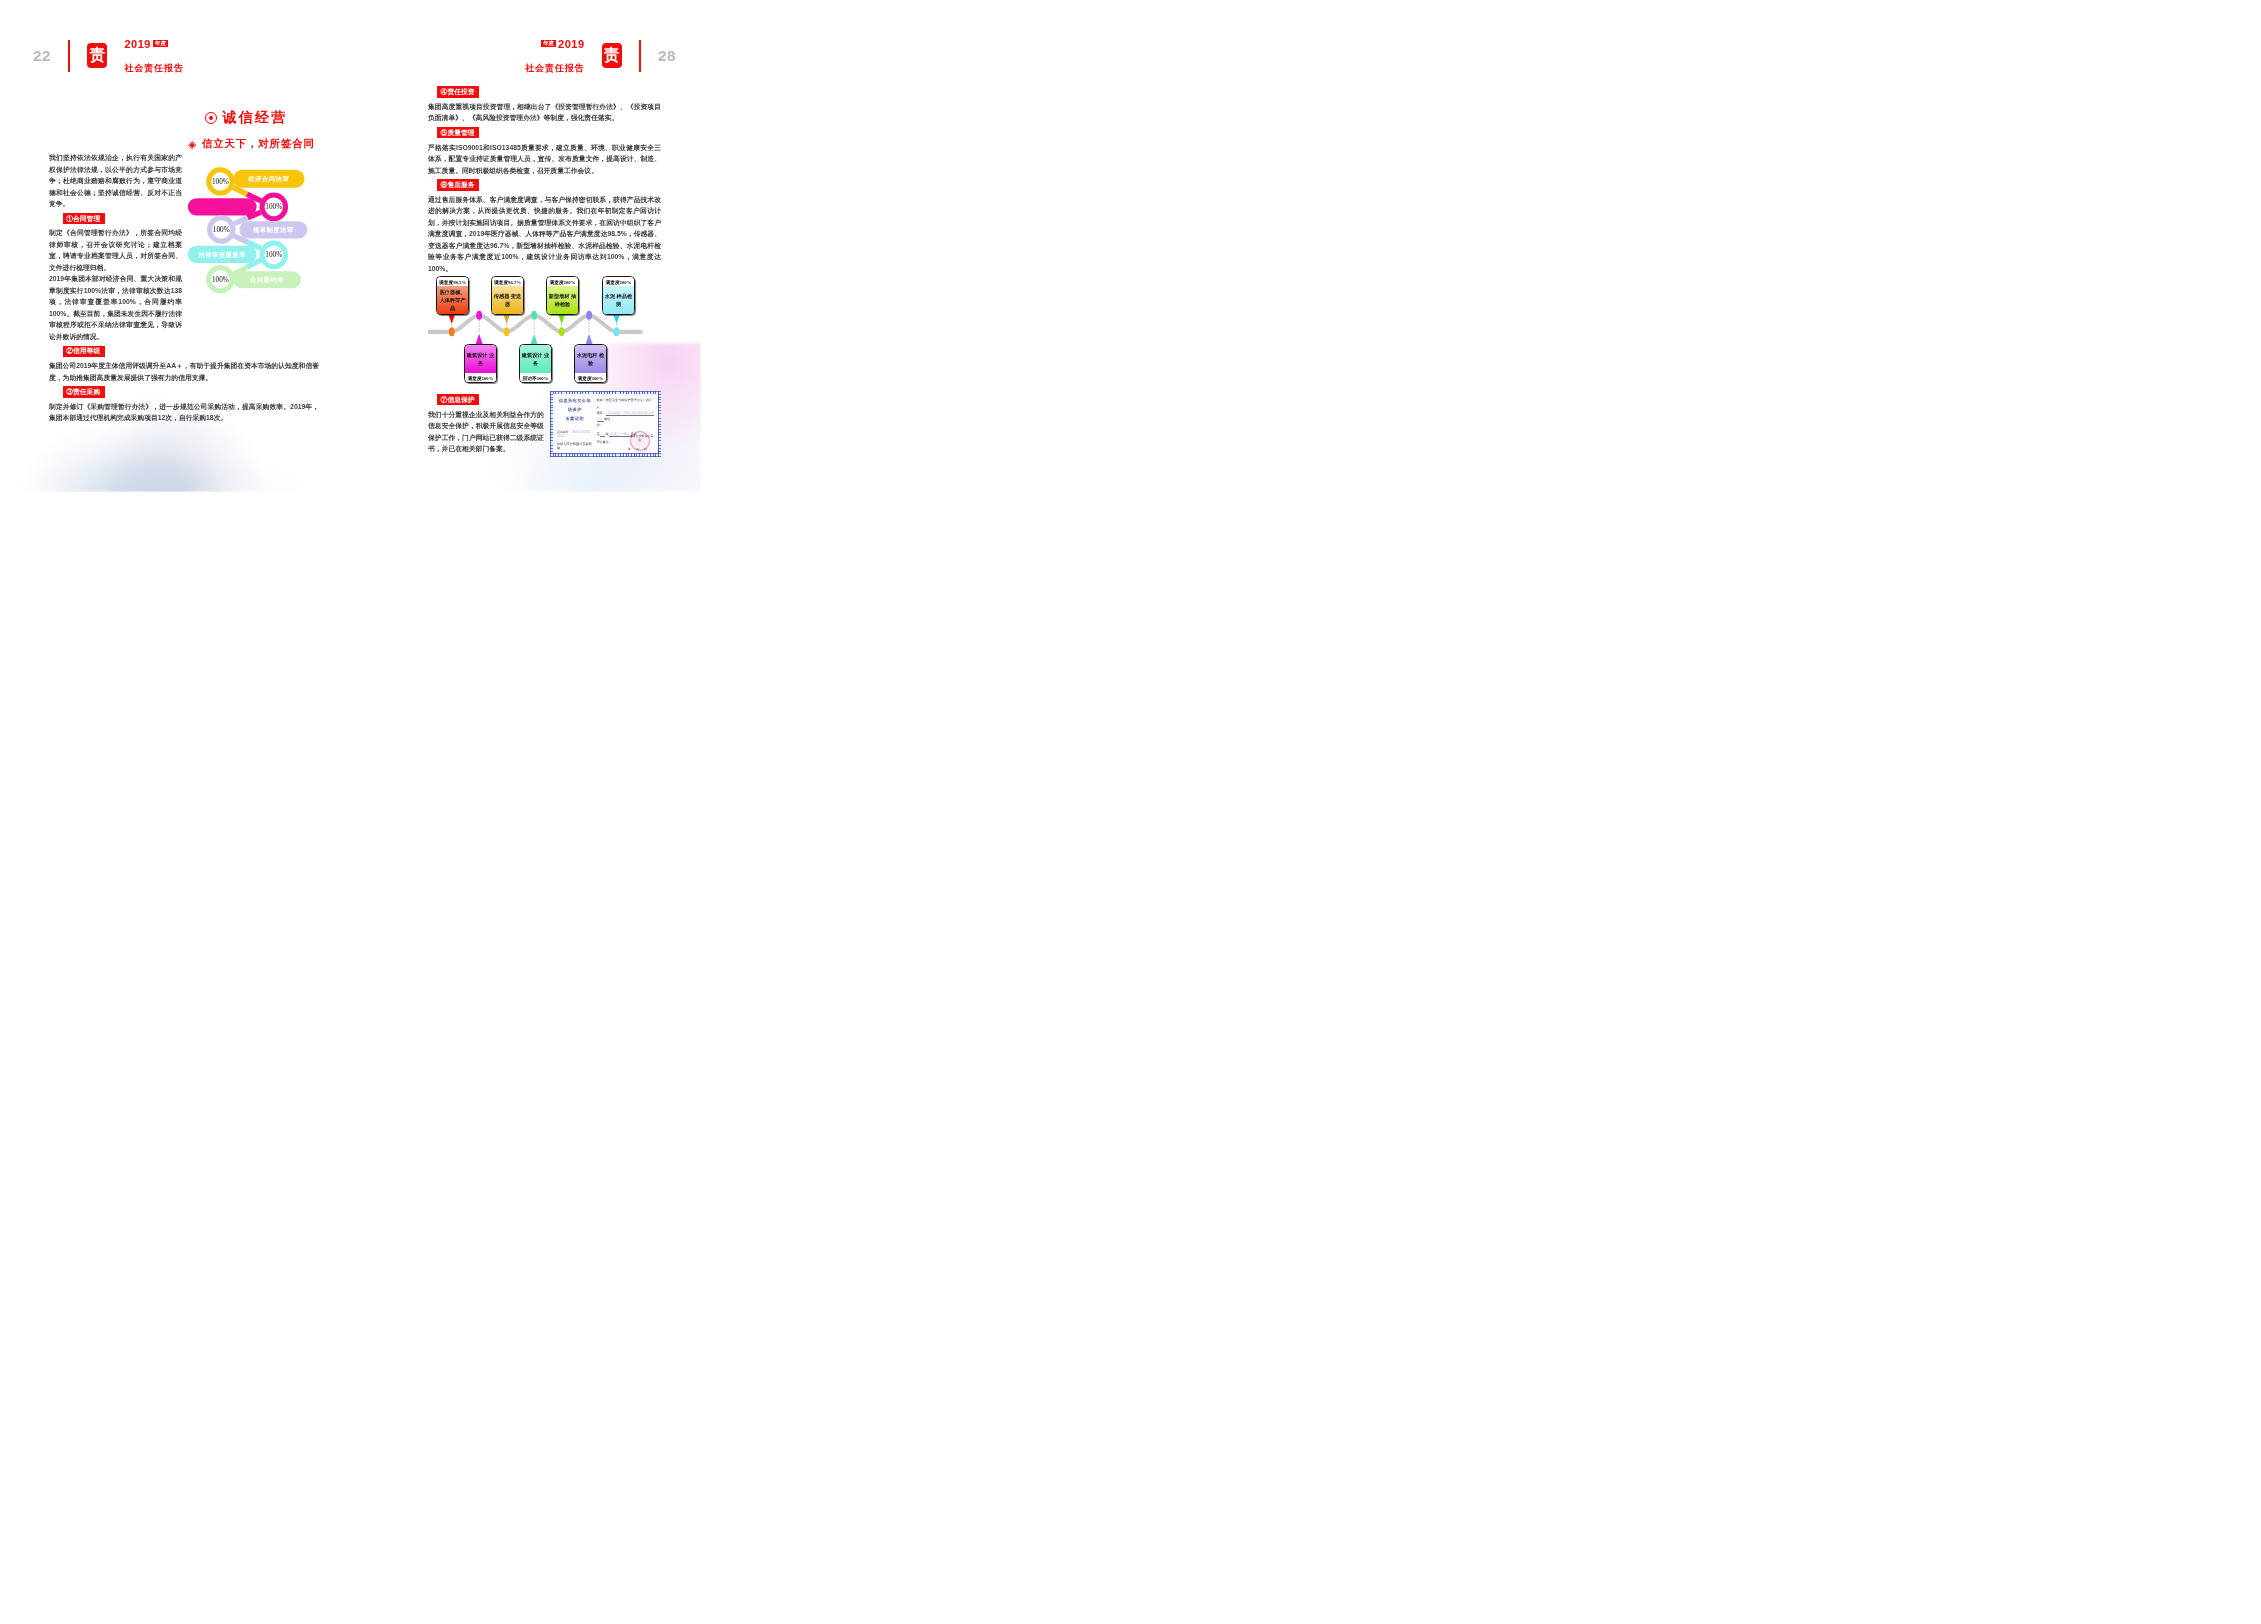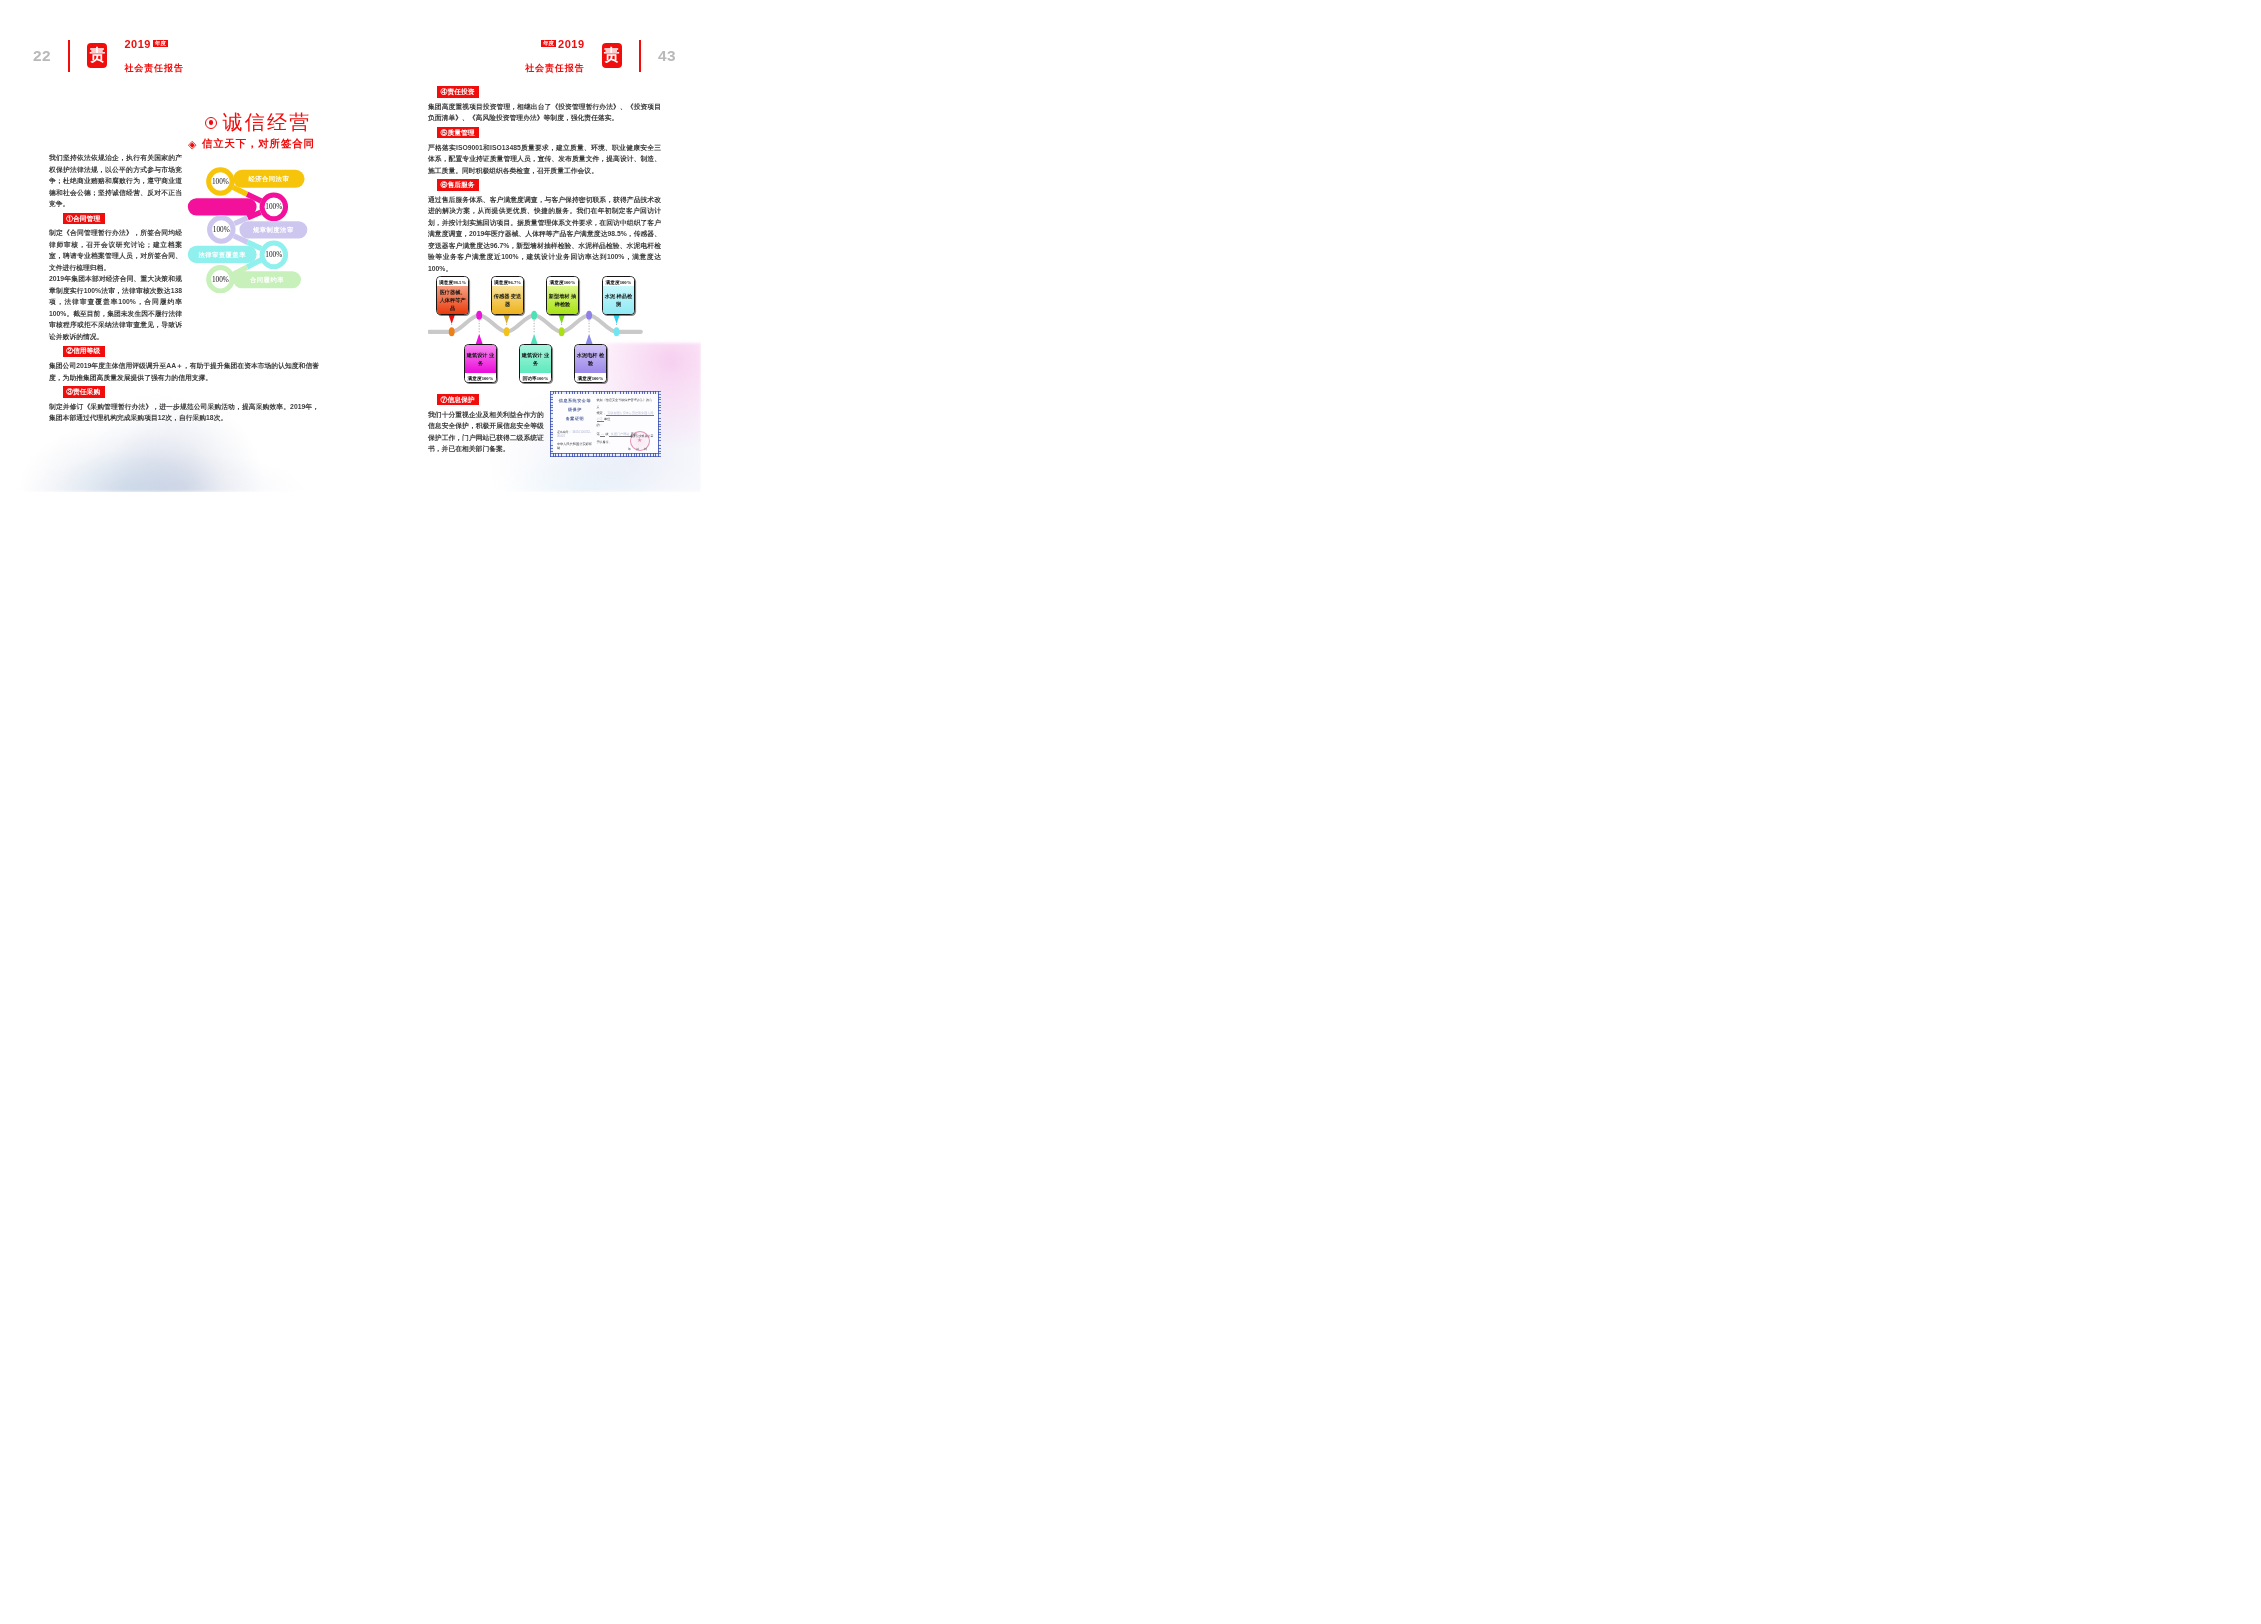--- a/index.html
+++ b/index.html
@@ -33,21 +33,21 @@
   .hdr-text{display:flex;flex-direction:column;line-height:1.15;}
   .hdr-text.right{align-items:flex-end;}
   .hdr-year-row{display:flex;align-items:center;gap:2.3px;}
   .hdr-year{color:#f20d0d;font-size:11px;font-weight:bold;letter-spacing:0.5px;}
   .hdr-year-suffix{background:#f20d0d;color:#ffffff;font-size:5.4px;font-weight:bold;
         padding:0.9px 1.8px;line-height:1;}
   .hdr-title{color:#f20d0d;font-size:9px;font-weight:bold;letter-spacing:0.9px;margin-top:13px;}
 
   
   #main-title{position:absolute;left:205px;top:109px;display:flex;align-items:center;
-        color:#f00a0a;font-size:20px;font-weight:normal;letter-spacing:2.3px;}
+        color:#f00a0a;font-size:14px;font-weight:bold;letter-spacing:2.3px;}
   .target-icon{display:inline-flex;align-items:center;justify-content:center;width:10px;height:10px;
         border:1.8px solid #f00a0a;border-radius:50%;margin-right:5.4px;}
   .target-icon i{width:4.5px;height:4.5px;background:#f00a0a;border-radius:50%;}
   #sub-title{position:absolute;left:188px;top:137px;display:flex;align-items:center;
         color:#f00a0a;font-size:10.4px;font-weight:bold;letter-spacing:0.9px;}
   .diamond-icon{font-size:11px;margin-right:4.5px;font-weight:normal;}
 
   
   #left-flow{position:absolute;left:49px;top:152px;width:270px;}
   .narrow{width:133px;}
@@ -130,21 +130,21 @@
   <div class="hdr" id="hdr-right">
     <span class="hdr-text right">
       <span class="hdr-year-row">
         <span class="hdr-year-suffix">年度</span>
         <span class="hdr-year">2019</span>
       </span>
       <span class="hdr-title">社会责任报告</span>
     </span>
     <span class="seal">责</span>
     <span class="redbar"></span>
-    <span class="pagenum">43</span>
+    <span class="pagenum">28</span>
   </div>
 
   <div id="main-title">
     <span class="target-icon">
         <i></i>
       </span>
     <span>诚信经营</span>
   </div>
   <div id="sub-title">
     <span class="diamond-icon">◈</span>

